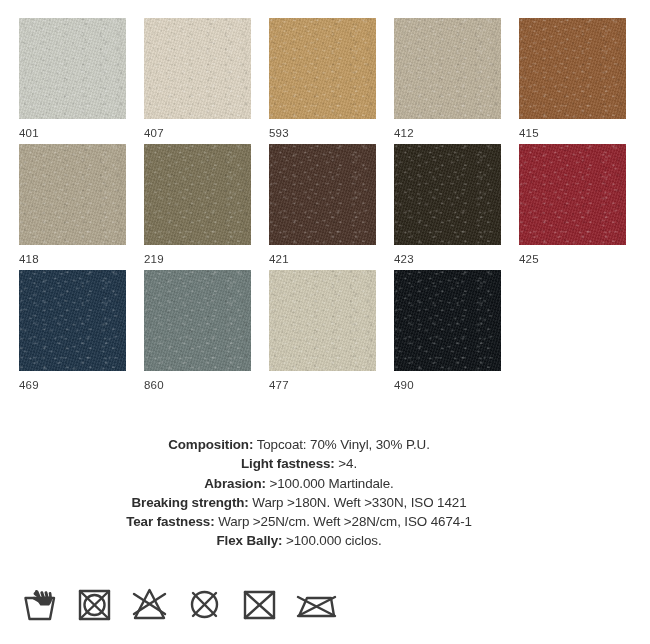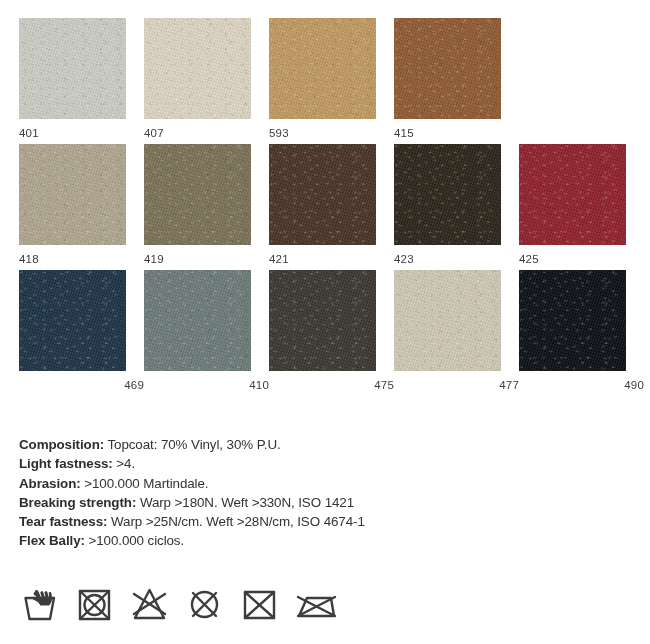--- a/index.html
+++ b/index.html
@@ -32,21 +32,21 @@
     top: 0;
     width: 595px;
   }
   .swatch-row {
     display: flex;
     width: 650px;
     padding-left: 19px;
   }
   .swatch-row.row-0 { padding-top: 18px; }
   .swatch-row.row-1 { padding-top: 5px; }
-  .swatch-row.row-2 { padding-top: 5px; text-align: right; }
+  .swatch-row.row-2 { padding-top: 5px; }
 
   .swatch-cell {
     width: 125px;
     flex: 0 0 125px;
   }
   .swatch-chip {
     width: 107px;
     height: 101px;
     position: relative;
     overflow: hidden;
@@ -103,20 +103,21 @@
     left: 19px;
     top: 435px;
     width: 560px;
   }
   .spec-line {
     font-size: 13.4px;
     line-height: 19.3px;
     color: #333333;
     white-space: nowrap;
     letter-spacing: -.1px;
+    text-align: center;
   }
   .spec-label {
     font-weight: bold;
     color: #2e2e2e;
   }
   .spec-value { font-weight: normal; }
 
   
   .care-row {
     position: absolute;
@@ -147,33 +148,37 @@
       </div>
       <div class="swatch-cell">
         <div class="swatch-chip" style="background-color: rgb(222, 213, 195);"></div>
         <div class="swatch-code">407</div>
       </div>
       <div class="swatch-cell">
         <div class="swatch-chip" style="background-color: rgb(193, 154, 97);"></div>
         <div class="swatch-code">593</div>
       </div>
       <div class="swatch-cell">
+        <div class="swatch-chip" style="background-color: rgb(189, 178, 156);"></div>
+        <div class="swatch-code">412</div>
+      </div>
+      <div class="swatch-cell">
         <div class="swatch-chip" style="background-color: rgb(144, 91, 51);"></div>
         <div class="swatch-code">415</div>
       </div>
     </div>
 
     <div class="swatch-row row-1">
       <div class="swatch-cell">
         <div class="swatch-chip" style="background-color: rgb(176, 166, 143);"></div>
         <div class="swatch-code">418</div>
       </div>
       <div class="swatch-cell">
         <div class="swatch-chip" style="background-color: rgb(123, 114, 86);"></div>
-        <div class="swatch-code">419</div>
+        <div class="swatch-code">219</div>
       </div>
       <div class="swatch-cell">
         <div class="swatch-chip" style="background-color: rgb(74, 51, 40);"></div>
         <div class="swatch-code">421</div>
       </div>
       <div class="swatch-cell">
         <div class="swatch-chip" style="background-color: rgb(43, 37, 25);"></div>
         <div class="swatch-code">423</div>
       </div>
       <div class="swatch-cell">
@@ -182,25 +187,21 @@
       </div>
     </div>
 
     <div class="swatch-row row-2">
       <div class="swatch-cell">
         <div class="swatch-chip" style="background-color: rgb(29, 51, 71);"></div>
         <div class="swatch-code">469</div>
       </div>
       <div class="swatch-cell">
         <div class="swatch-chip" style="background-color: rgb(109, 123, 121);"></div>
-        <div class="swatch-code">410</div>
-      </div>
-      <div class="swatch-cell">
-        <div class="swatch-chip" style="background-color: rgb(59, 55, 48);"></div>
-        <div class="swatch-code">475</div>
+        <div class="swatch-code">860</div>
       </div>
       <div class="swatch-cell">
         <div class="swatch-chip" style="background-color: rgb(207, 201, 179);"></div>
         <div class="swatch-code">477</div>
       </div>
       <div class="swatch-cell">
         <div class="swatch-chip" style="background-color: rgb(11, 16, 20);"></div>
         <div class="swatch-code">490</div>
       </div>
     </div>

